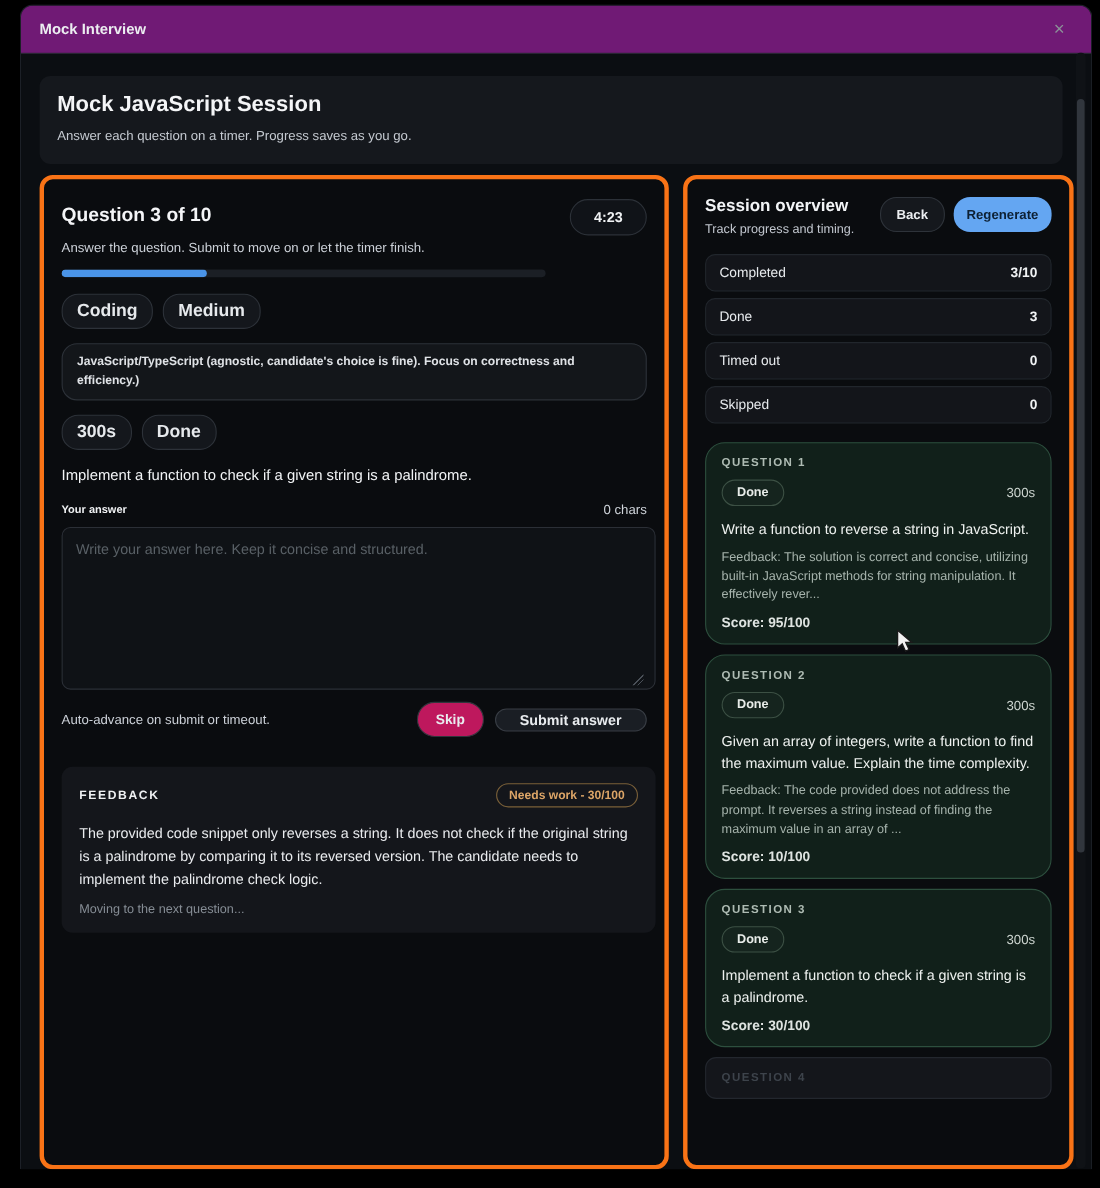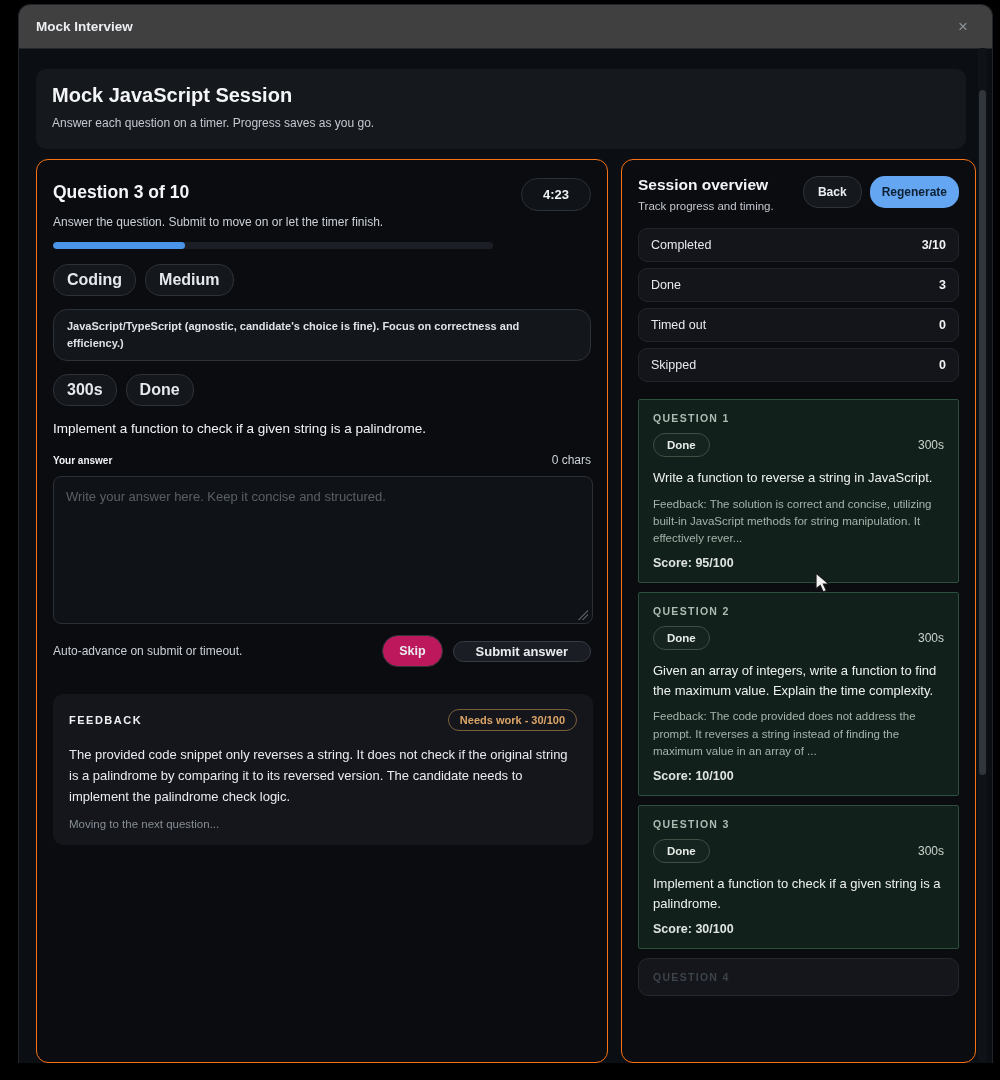--- a/index.html
+++ b/index.html
@@ -1,25 +1,25 @@
 <!DOCTYPE html>
 <html><head>
 <meta charset="utf-8">
 <style>
   * { margin:0; padding:0; box-sizing:border-box; }
   html,body { width:1000px; height:1080px; background:#000; font-family:"Liberation Sans",sans-serif; color:#e9ebee; overflow:hidden; }
   .modal { position:absolute; left:18px; top:4px; width:975px; height:1059px; background:#0b0e12; border:1px solid #20242b; border-bottom:none; border-radius:12px 12px 0 0; overflow:hidden; }
-  .topbar { height:44px; background:#404040; border-bottom:1px solid #23272e; display:flex; align-items:center; justify-content:space-between; padding:0 20px 0 17px; }
+  .topbar { height:44px; background:#701a75; border-bottom:1px solid #23272e; display:flex; align-items:center; justify-content:space-between; padding:0 20px 0 17px; }
   .topbar-title { font-size:13.5px; font-weight:bold; color:#eceef1; }
   .close-x { color:#8b9198; font-size:17px; cursor:pointer; line-height:1; padding:4px; }
   .body-area { position:absolute; left:0; top:45px; right:0; bottom:0; }
   .header-card { position:absolute; left:17px; top:19px; width:930px; height:80px; background:#15181d; border-radius:10px; padding:15px 16px; }
   .header-title { font-size:20px; font-weight:bold; color:#f4f5f7; }
   .header-sub { font-size:12px; color:#c4c9d0; margin-top:9px; }
-  .panel { position:absolute; top:109px; height:904px; background:#0a0c0f; border:1px solid #f97316; border-radius:12px; overflow:hidden; }
+  .panel { position:absolute; top:109px; height:904px; background:#0a0c0f; border:4px solid #f97316; border-radius:12px; overflow:hidden; }
   .left-panel { left:17px; width:572px; padding:18px 16px; }
   .right-panel { left:602px; width:355px; padding:16px; }
   .q-head { display:flex; align-items:flex-start; justify-content:space-between; }
   .q-title { font-size:17.5px; font-weight:bold; color:#f4f5f7; padding-top:4px; }
   .timer-pill { border:1px solid #2c3138; background:#101318; border-radius:18px; padding:8px 21px; font-size:13px; font-weight:bold; color:#f0f2f4; }
   .q-sub { font-size:12px; color:#ccd1d8; margin-top:4px; }
   .progress-track { margin-top:13px; height:7px; border-radius:4px; background:#1b1f25; overflow:hidden; width:440px; }
   .progress-fill { height:100%; border-radius:4px; background:#4a94e8; }
   .chip-row { display:flex; gap:9px; margin-top:15px; }
   .chip { border:1px solid #2d3239; background:#14171c; border-radius:15px; padding:6px 13px; font-size:16px; font-weight:bold; color:#e6e9ec; }
@@ -49,21 +49,21 @@
   .ov-title { font-size:15.5px; font-weight:bold; color:#f2f4f6; }
   .ov-sub { font-size:11.5px; color:#c2c7cf; margin-top:6px; }
   .ov-btns { display:flex; gap:8px; }
   .btn-back { border:1px solid #2e333a; background:#15181d; border-radius:15px; padding:8px 14px; font-size:12px; font-weight:bold; color:#eceef1; }
   .btn-regen { border:none; background:#64a6f2; border-radius:15px; padding:8px 12px; font-size:12px; font-weight:bold; color:#0d2033; }
   .stats { margin-top:16px; display:flex; flex-direction:column; gap:6px; }
   .stat-row { background:#13151a; border:1px solid #21262c; border-radius:9px; padding:9px 12px; display:flex; justify-content:space-between; align-items:center; }
   .stat-label { font-size:12.5px; color:#e7eaed; }
   .stat-value { font-size:12.5px; font-weight:bold; color:#f0f2f4; }
   .q-cards { margin-top:17px; display:flex; flex-direction:column; gap:9px; }
-  .q-card { background:#11201a; border:1px solid #2d4f3e; border-radius:2px; padding:12px 14px; }
+  .q-card { background:#11201a; border:1px solid #2d4f3e; border-radius:18px; padding:12px 14px; }
   .q-card-label { font-size:10.5px; font-weight:bold; letter-spacing:1.3px; color:#aebbb3; }
   .q-card-row { display:flex; justify-content:space-between; align-items:center; margin-top:9px; }
   .done-chip { border:1px solid #3c5044; border-radius:14px; padding:5px 13px; font-size:11.5px; font-weight:bold; color:#e8ece9; background:rgba(255,255,255,0.02); }
   .q-card-dur { font-size:12px; color:#ccd4cf; }
   .q-card-q { margin-top:11px; font-size:13px; color:#eef1ef; line-height:1.5; }
   .q-card-fb { margin-top:8px; font-size:11.5px; color:#a6b3ac; line-height:1.5; }
   .q-card-score { margin-top:9px; font-size:12.5px; font-weight:bold; color:#dfe4e1; }
   .q-card-pending { background:#14161b; border:1px solid #23272e; border-radius:10px; padding:12px 14px; }
   .q-card-pending .q-card-label { color:#3d434b; }
   .scrollbar-track { position:absolute; left:978px; top:48px; width:9px; height:1014px; background:#0f1216; border-radius:4px; }

